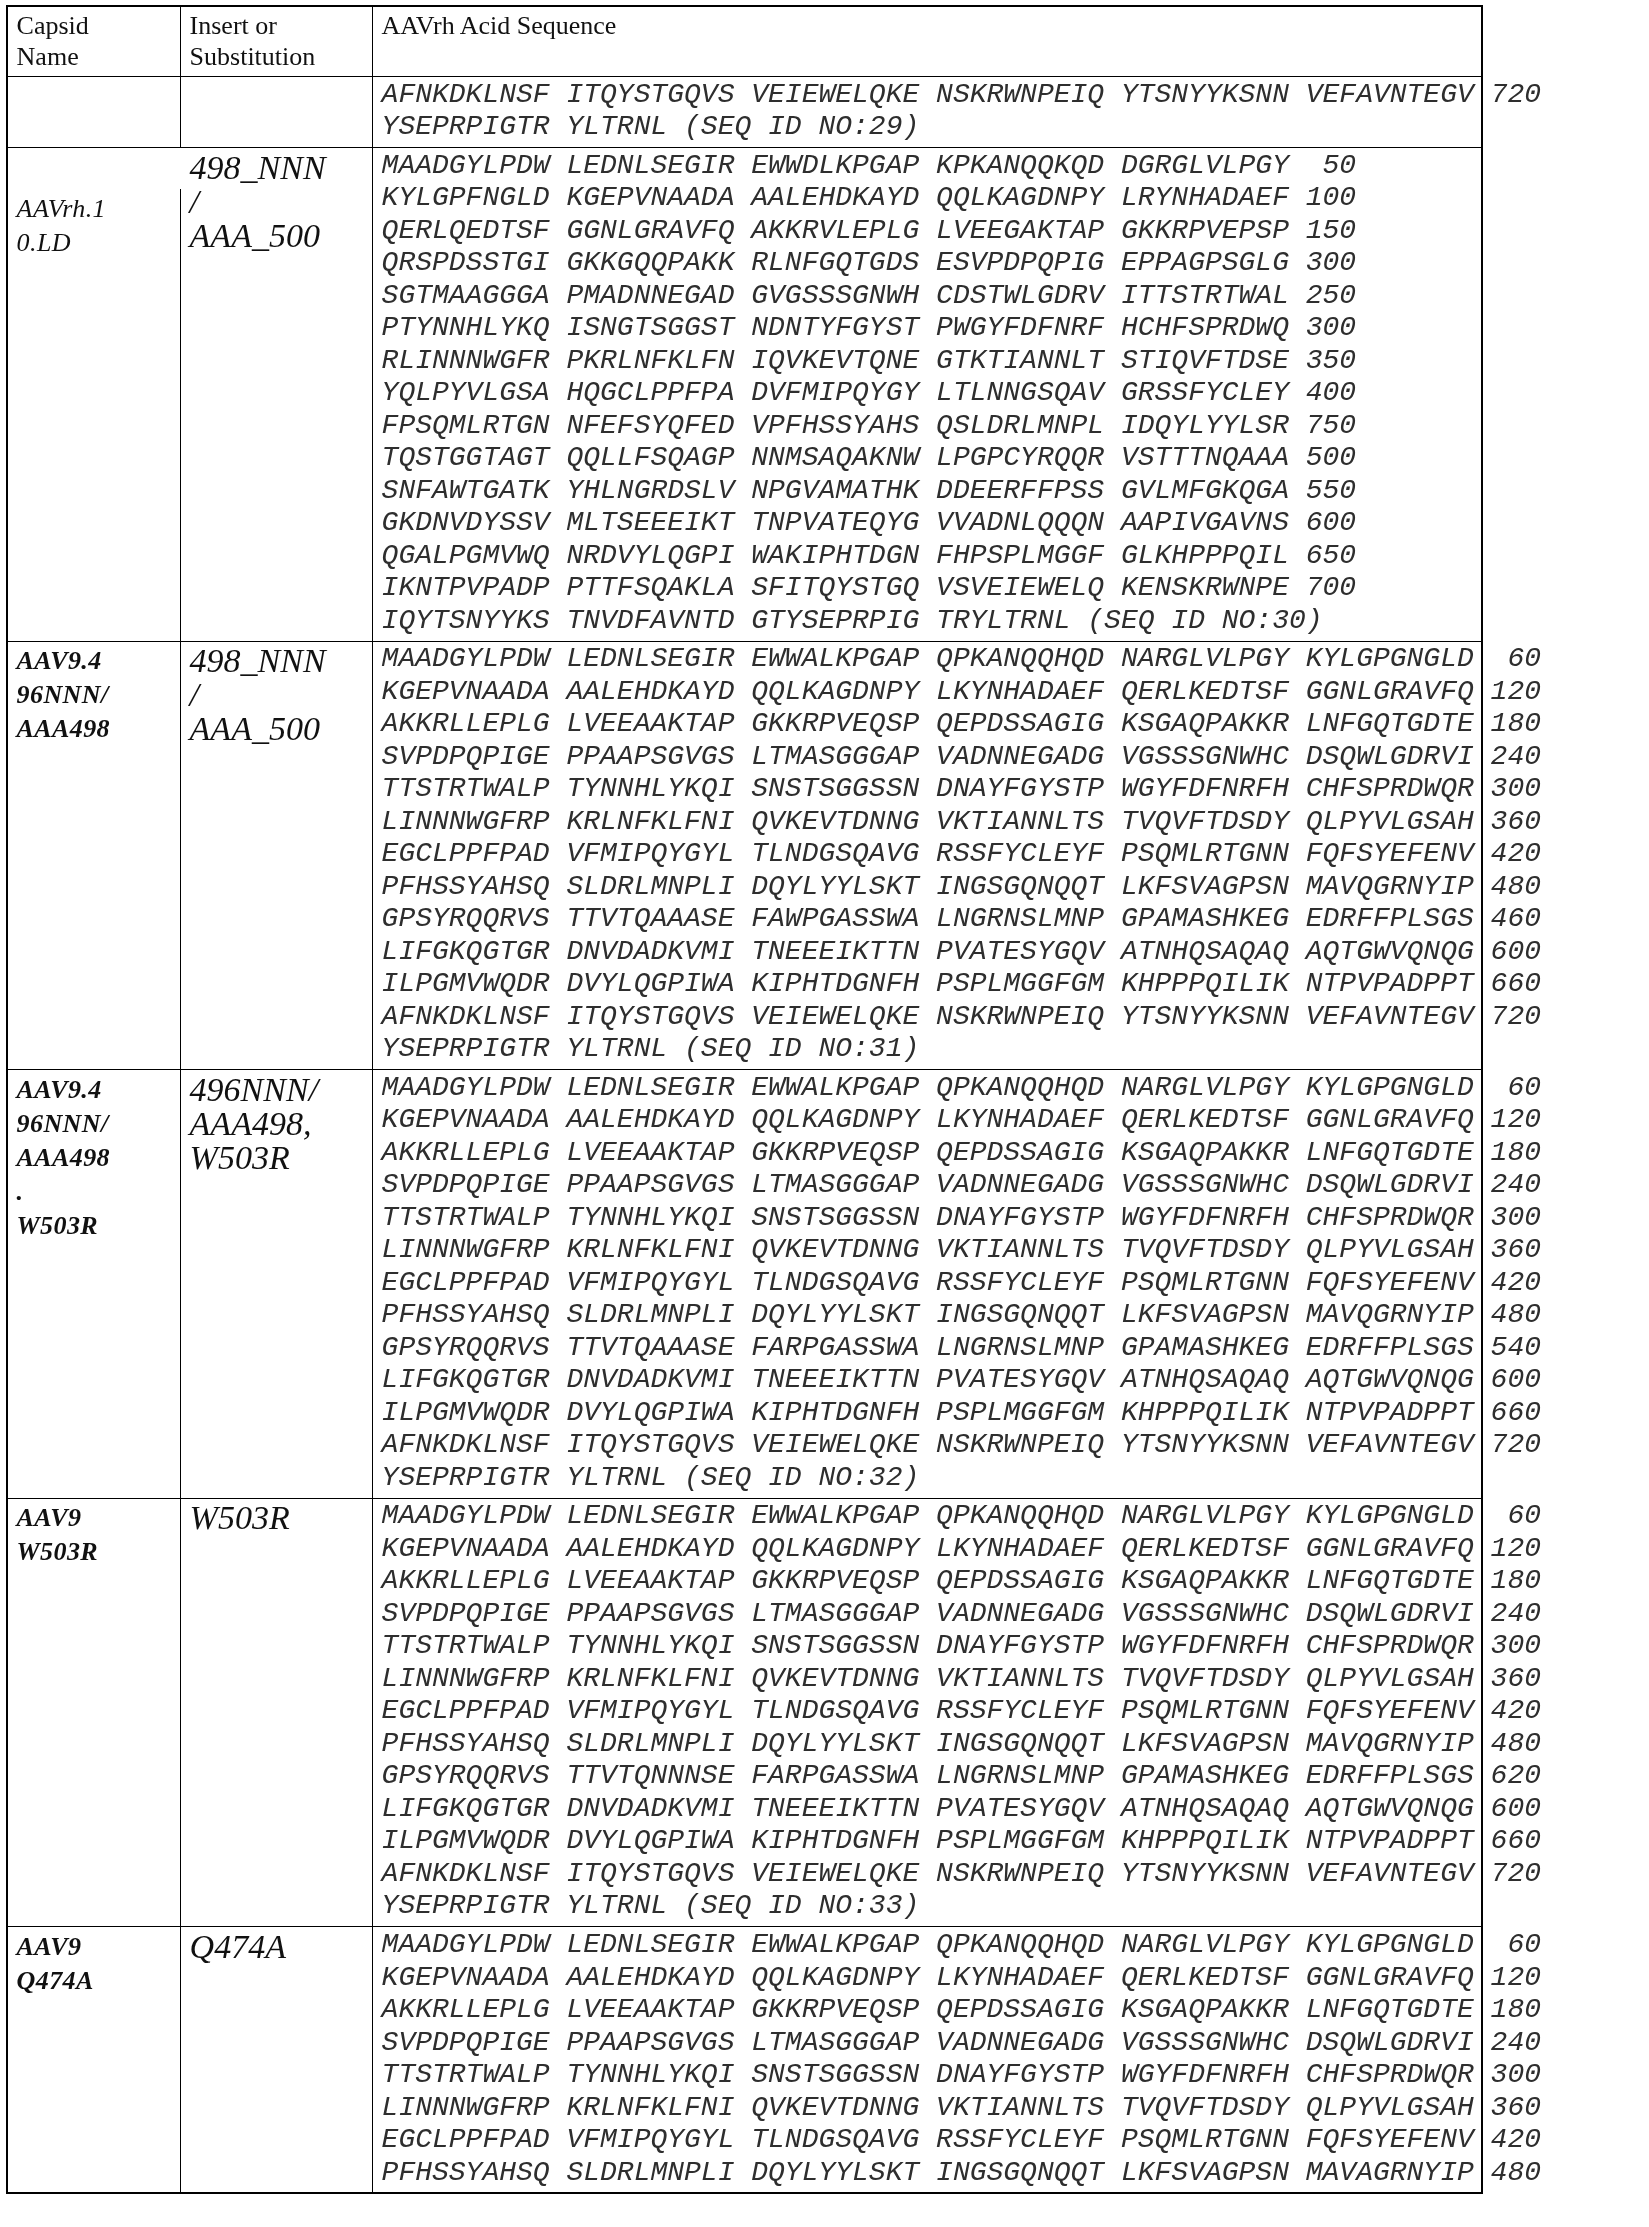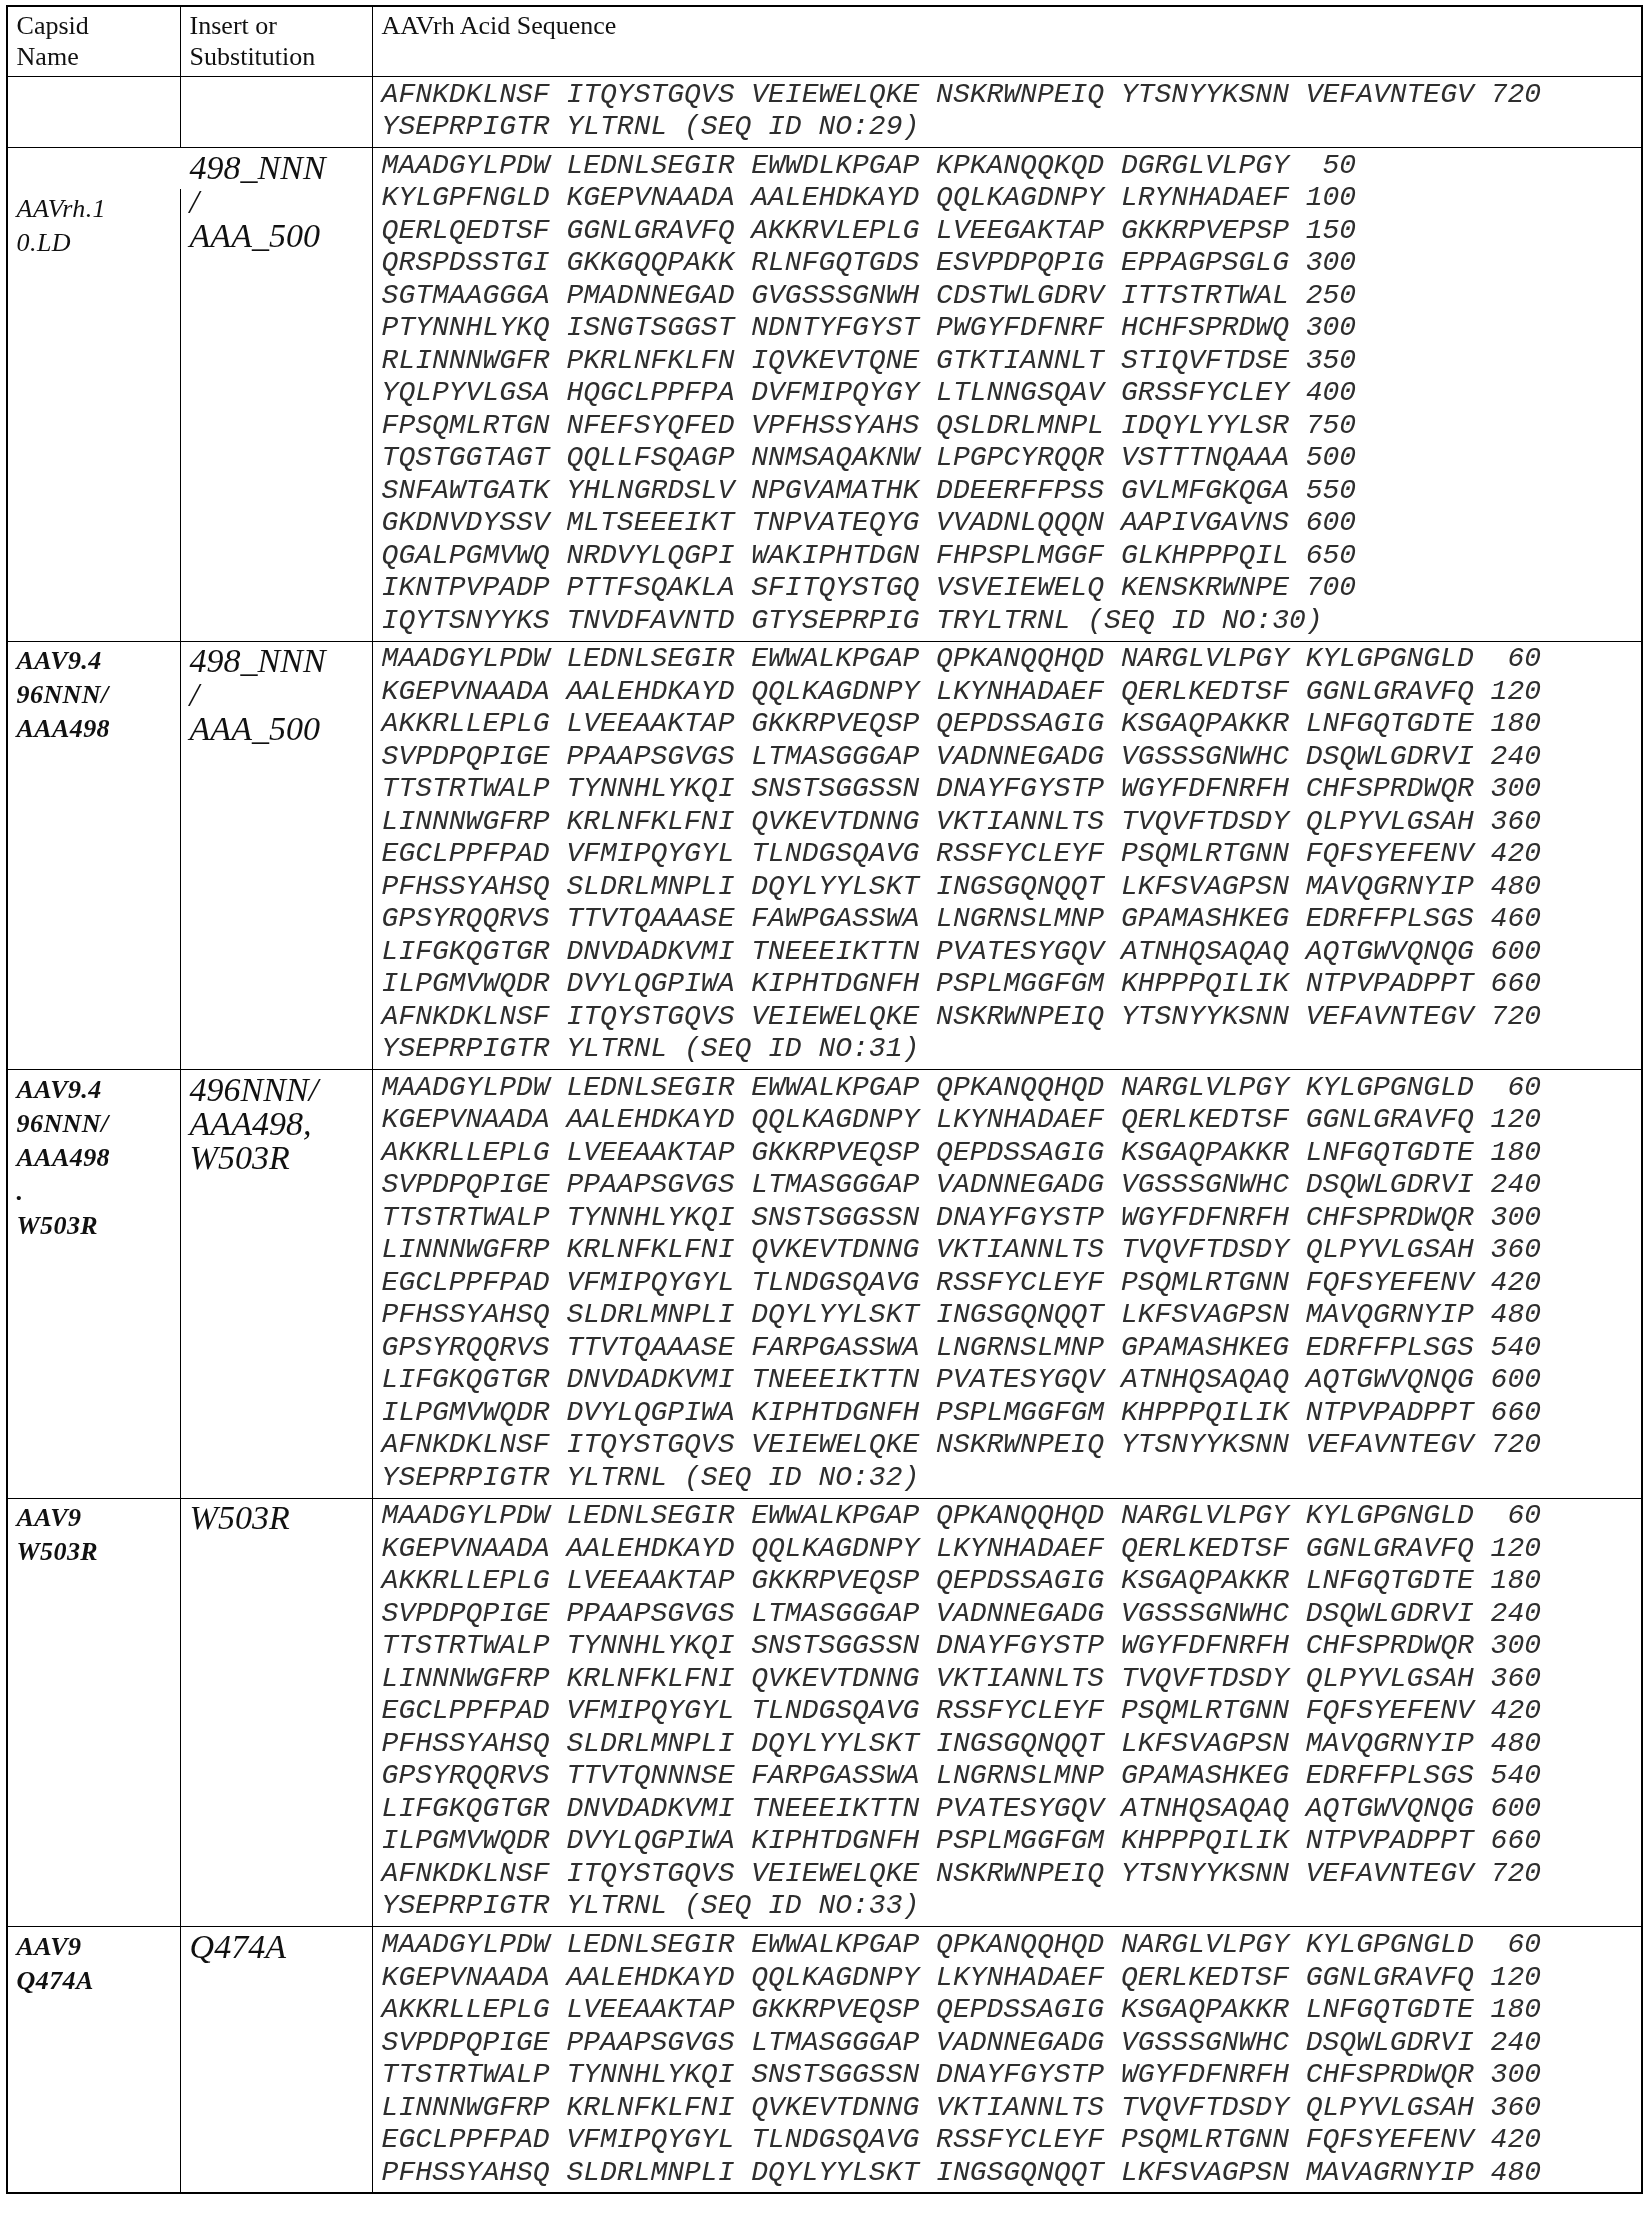--- a/index.html
+++ b/index.html
@@ -7,21 +7,21 @@
   body {
     width: 1649px;
     height: 2227px;
     overflow: hidden;
     font-family: "Liberation Serif", serif;
     color: #111111;
   }
   .page { padding: 5.1px 6px 0 6px; }
   .tbl {
     border: 2.6px solid #000000;
-    width: 1637px;
+    width: 1477px;
     background: #ffffff;
   }
   .thead, .row {
     display: grid;
     grid-template-columns: 173px 192px 1fr;
   }
   .thead { border-bottom: 1.7px solid #000000; }
   .row { border-bottom: 1.7px solid #000000; font-style: italic; }
   .rows .row:last-child { border-bottom: none; }
   .cell { padding: 2.6px 6.8px 4.3px 8.6px; }
@@ -154,21 +154,21 @@
           <div class="cell insert-cell">W503R</div>
           <div class="cell seq-cell">
             <div class="seq-line">MAADGYLPDW LEDNLSEGIR EWWALKPGAP QPKANQQHQD NARGLVLPGY KYLGPGNGLD  60</div>
             <div class="seq-line">KGEPVNAADA AALEHDKAYD QQLKAGDNPY LKYNHADAEF QERLKEDTSF GGNLGRAVFQ 120</div>
             <div class="seq-line">AKKRLLEPLG LVEEAAKTAP GKKRPVEQSP QEPDSSAGIG KSGAQPAKKR LNFGQTGDTE 180</div>
             <div class="seq-line">SVPDPQPIGE PPAAPSGVGS LTMASGGGAP VADNNEGADG VGSSSGNWHC DSQWLGDRVI 240</div>
             <div class="seq-line">TTSTRTWALP TYNNHLYKQI SNSTSGGSSN DNAYFGYSTP WGYFDFNRFH CHFSPRDWQR 300</div>
             <div class="seq-line">LINNNWGFRP KRLNFKLFNI QVKEVTDNNG VKTIANNLTS TVQVFTDSDY QLPYVLGSAH 360</div>
             <div class="seq-line">EGCLPPFPAD VFMIPQYGYL TLNDGSQAVG RSSFYCLEYF PSQMLRTGNN FQFSYEFENV 420</div>
             <div class="seq-line">PFHSSYAHSQ SLDRLMNPLI DQYLYYLSKT INGSGQNQQT LKFSVAGPSN MAVQGRNYIP 480</div>
-            <div class="seq-line">GPSYRQQRVS TTVTQNNNSE FARPGASSWA LNGRNSLMNP GPAMASHKEG EDRFFPLSGS 540</div>
+            <div class="seq-line">GPSYRQQRVS TTVTQNNNSE FARPGASSWA LNGRNSLMNP GPAMASHKEG EDRFFPLSGS 620</div>
             <div class="seq-line">LIFGKQGTGR DNVDADKVMI TNEEEIKTTN PVATESYGQV ATNHQSAQAQ AQTGWVQNQG 600</div>
             <div class="seq-line">ILPGMVWQDR DVYLQGPIWA KIPHTDGNFH PSPLMGGFGM KHPPPQILIK NTPVPADPPT 660</div>
             <div class="seq-line">AFNKDKLNSF ITQYSTGQVS VEIEWELQKE NSKRWNPEIQ YTSNYYKSNN VEFAVNTEGV 720</div>
             <div class="seq-line">YSEPRPIGTR YLTRNL (SEQ ID NO:33)</div>
           </div>
         </div>
         <div class="row">
           <div class="cell name-cell">AAV9
 Q474A</div>
           <div class="cell insert-cell">Q474A</div>

